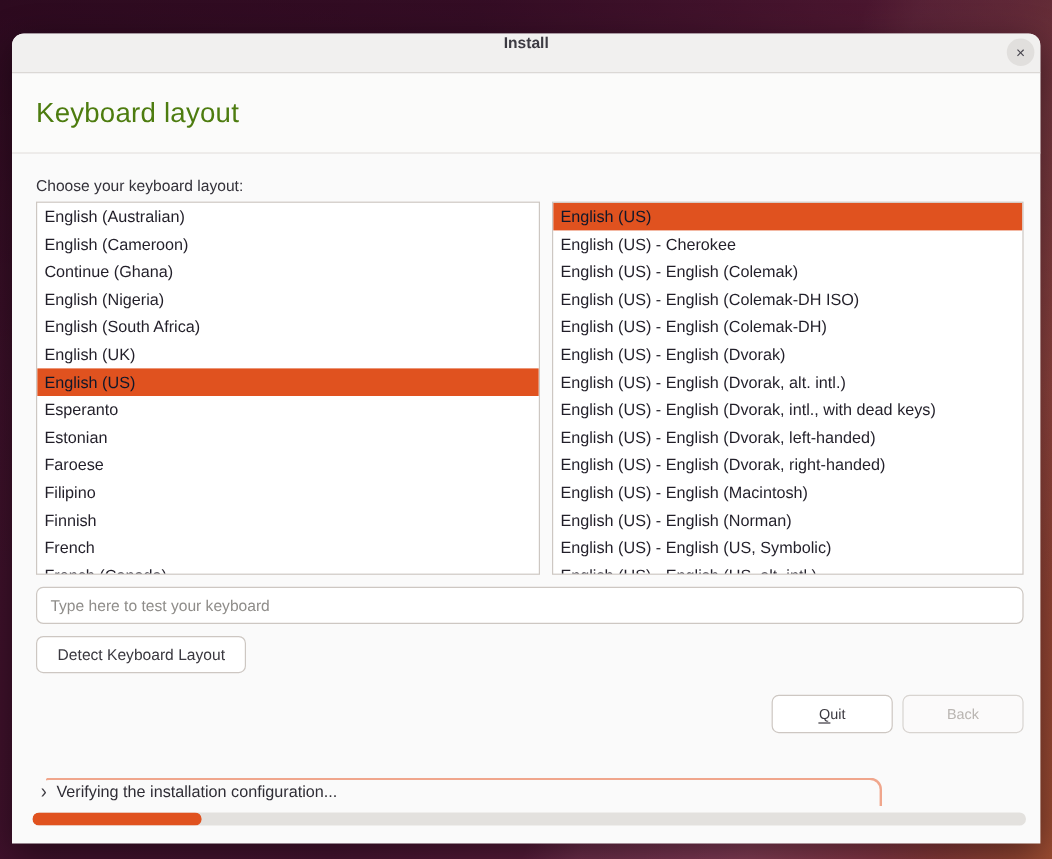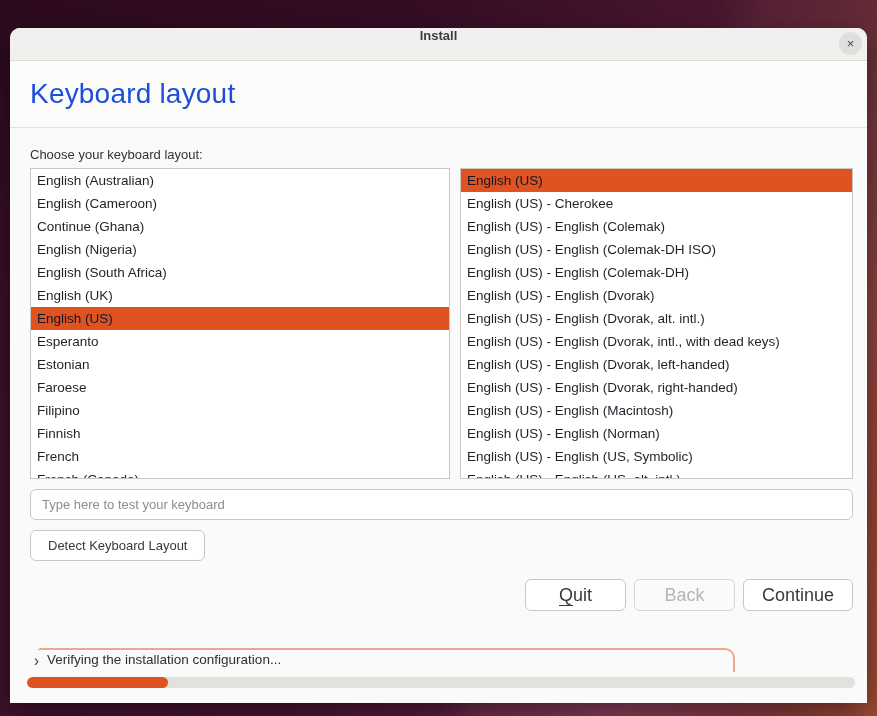--- a/index.html
+++ b/index.html
@@ -24,21 +24,21 @@
   .titlebar-title{font-size:13px;font-weight:bold;color:#3d3b43;}
   .close-btn{
     position:absolute;right:5px;top:4px;width:23px;height:23px;border-radius:50%;
     background:#e1dfdd;color:#47454e;display:flex;align-items:center;justify-content:center;
     font-size:13px;line-height:1;cursor:default;
   }
   .page-header{
     height:66px;flex:none;background:#fbfbfa;border-bottom:1px solid #e4e2df;
     display:flex;align-items:center;padding-left:20px;
   }
-  .page-title{font-size:28px;color:#1d4ed8;letter-spacing:0.2px;}
+  .page-title{font-size:23px;color:#4d7c0f;letter-spacing:0.2px;}
   .content{flex:1;padding:0 14px 0 20px;position:relative;}
   .choose-label{margin-top:19px;font-size:13px;color:#34323a;}
   .lists{display:flex;gap:10px;margin-top:6px;height:311px;}
   .list{
     border:1px solid #cdc7c2;background:#ffffff;overflow:hidden;box-sizing:border-box;
   }
   .list-left{width:420px;flex:none;}
   .list-right{flex:1;}
   .list .row{
     height:23px;line-height:23px;padding-left:6px;font-size:13.5px;color:#221f29;
@@ -52,21 +52,21 @@
   }
   .test-input::placeholder{color:#8f8d8a;}
   .detect-btn{
     margin-top:10px;height:31px;padding:0 17px;border:1px solid #cdc7c2;border-radius:6px;
     background:#ffffff;font-size:13px;color:#3a383f;font-family:inherit;cursor:default;
   }
   .footer-btns{display:flex;justify-content:flex-end;gap:8px;margin-top:18px;}
   .btn{
     box-sizing:border-box;min-width:101px;height:32px;padding:0 18px;
     border:1px solid #cdc7c2;border-radius:6px;background:#ffffff;
-    font-size:18px;color:#3a383f;font-family:inherit;cursor:default;
+    font-size:12px;color:#3a383f;font-family:inherit;cursor:default;
   }
   .btn.disabled{color:#b9b5b1;background:#fbfаfa;background:#fbfafa;border-color:#d8d4d0;}
   .accel{border-bottom:1px solid currentColor;}
   .status-frame{
     margin-top:37px;margin-left:8px;width:697px;height:24px;box-sizing:border-box;
     border-top:2px solid #f0a68c;border-right:2px solid #f0a68c;
     border-top-right-radius:10px;border-top-left-radius:3px;position:relative;
   }
   .status-row{display:flex;align-items:center;padding-top:2px;margin-left:-4px;}
   .expander-chevron{font-size:15px;color:#3f3d44;line-height:1;transform:scaleY(1.15);}
@@ -132,21 +132,20 @@
         </div>
     </div>
 
     <input class="test-input" type="text" placeholder="Type here to test your keyboard" style="">
 
     <button class="detect-btn">Detect Keyboard Layout</button>
 
     <div class="footer-btns">
       <button class="btn"><span class="accel">Q</span><span>uit</span></button>
       <button class="btn disabled">Back</button>
-      <button class="btn">Continue</button>
     </div>
 
     <div class="status-frame">
       <div class="status-row">
         <span class="expander-chevron">›</span>
         <span class="status-text">Verifying the installation configuration...</span>
       </div>
     </div>
 
     <div class="progress">

